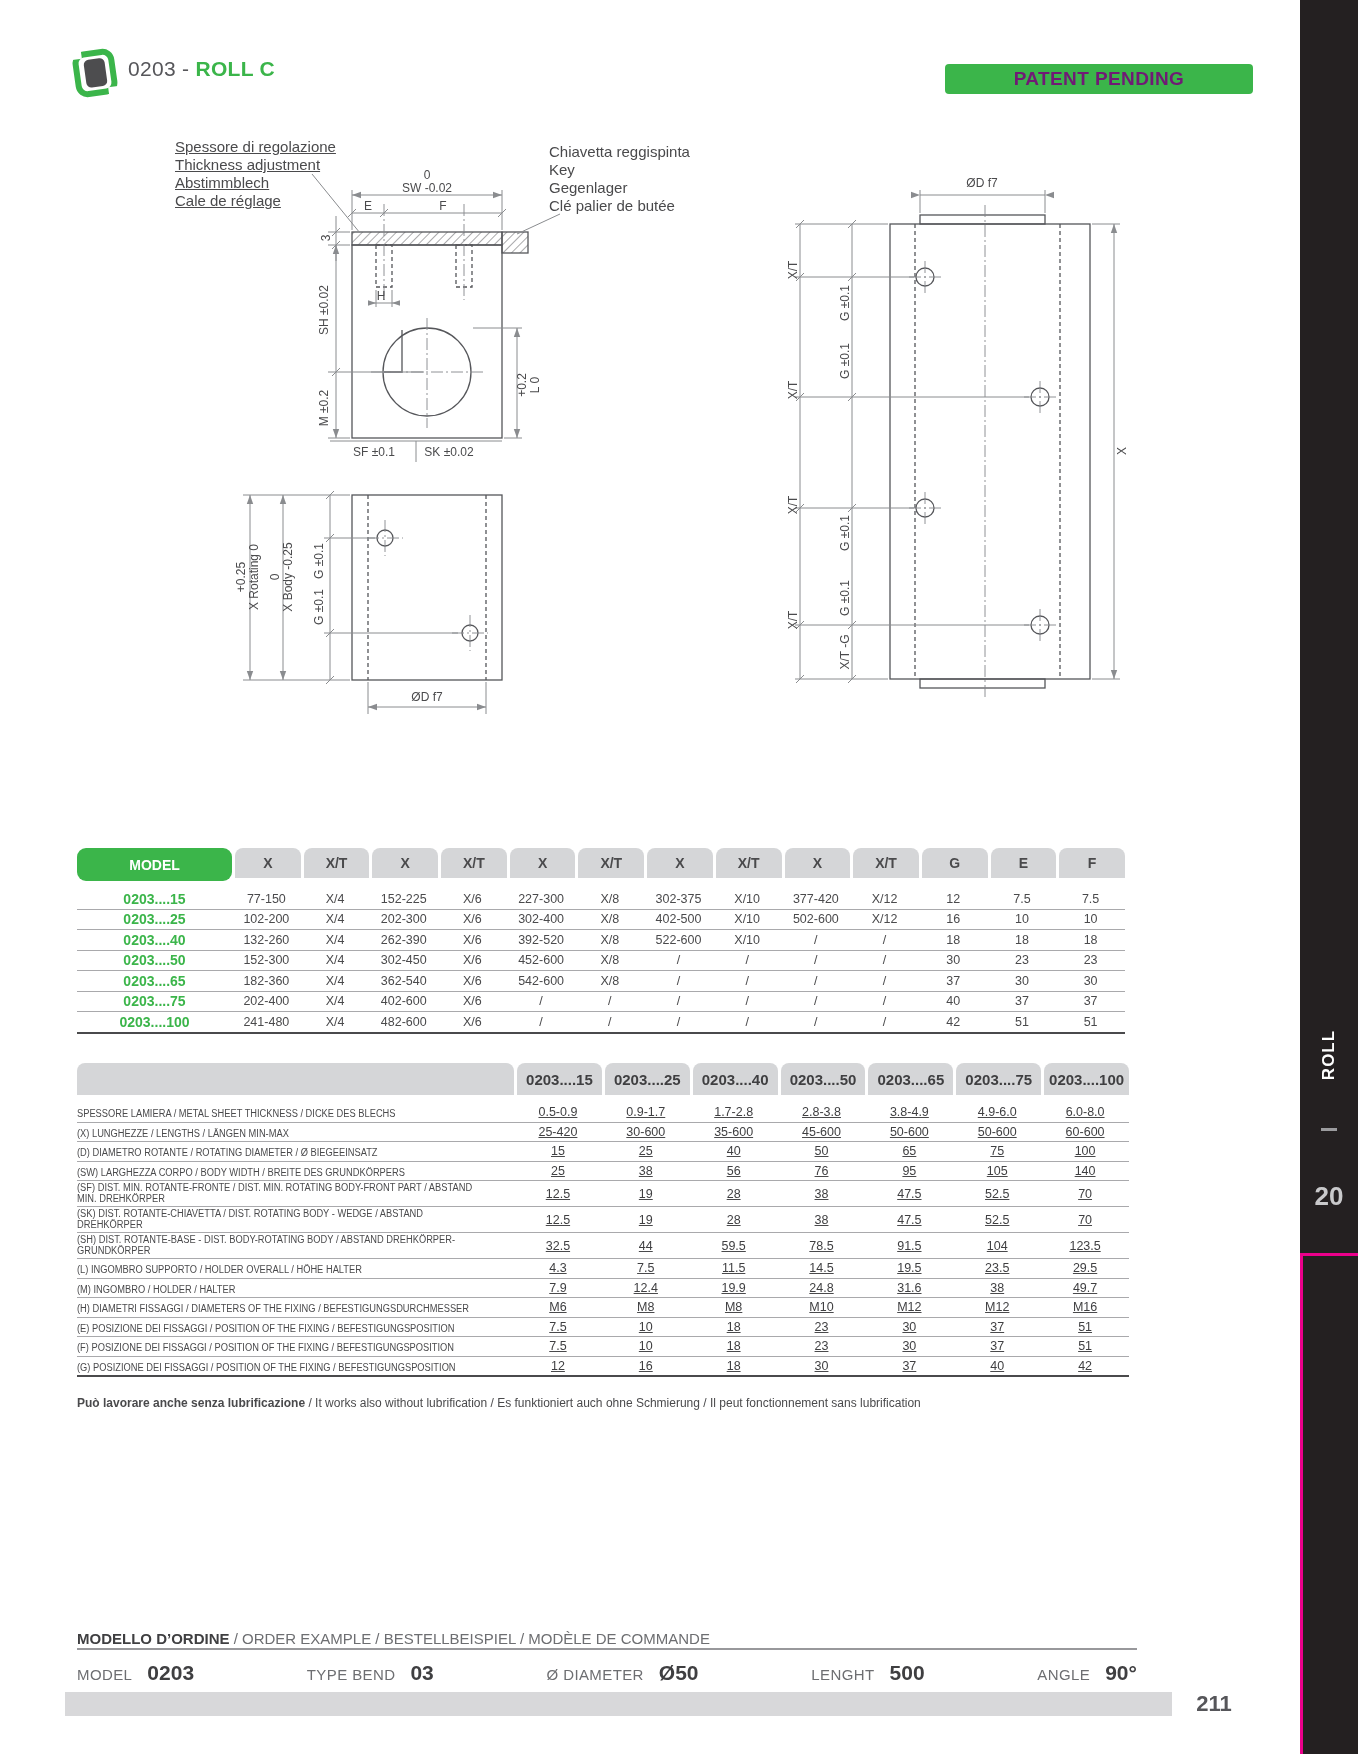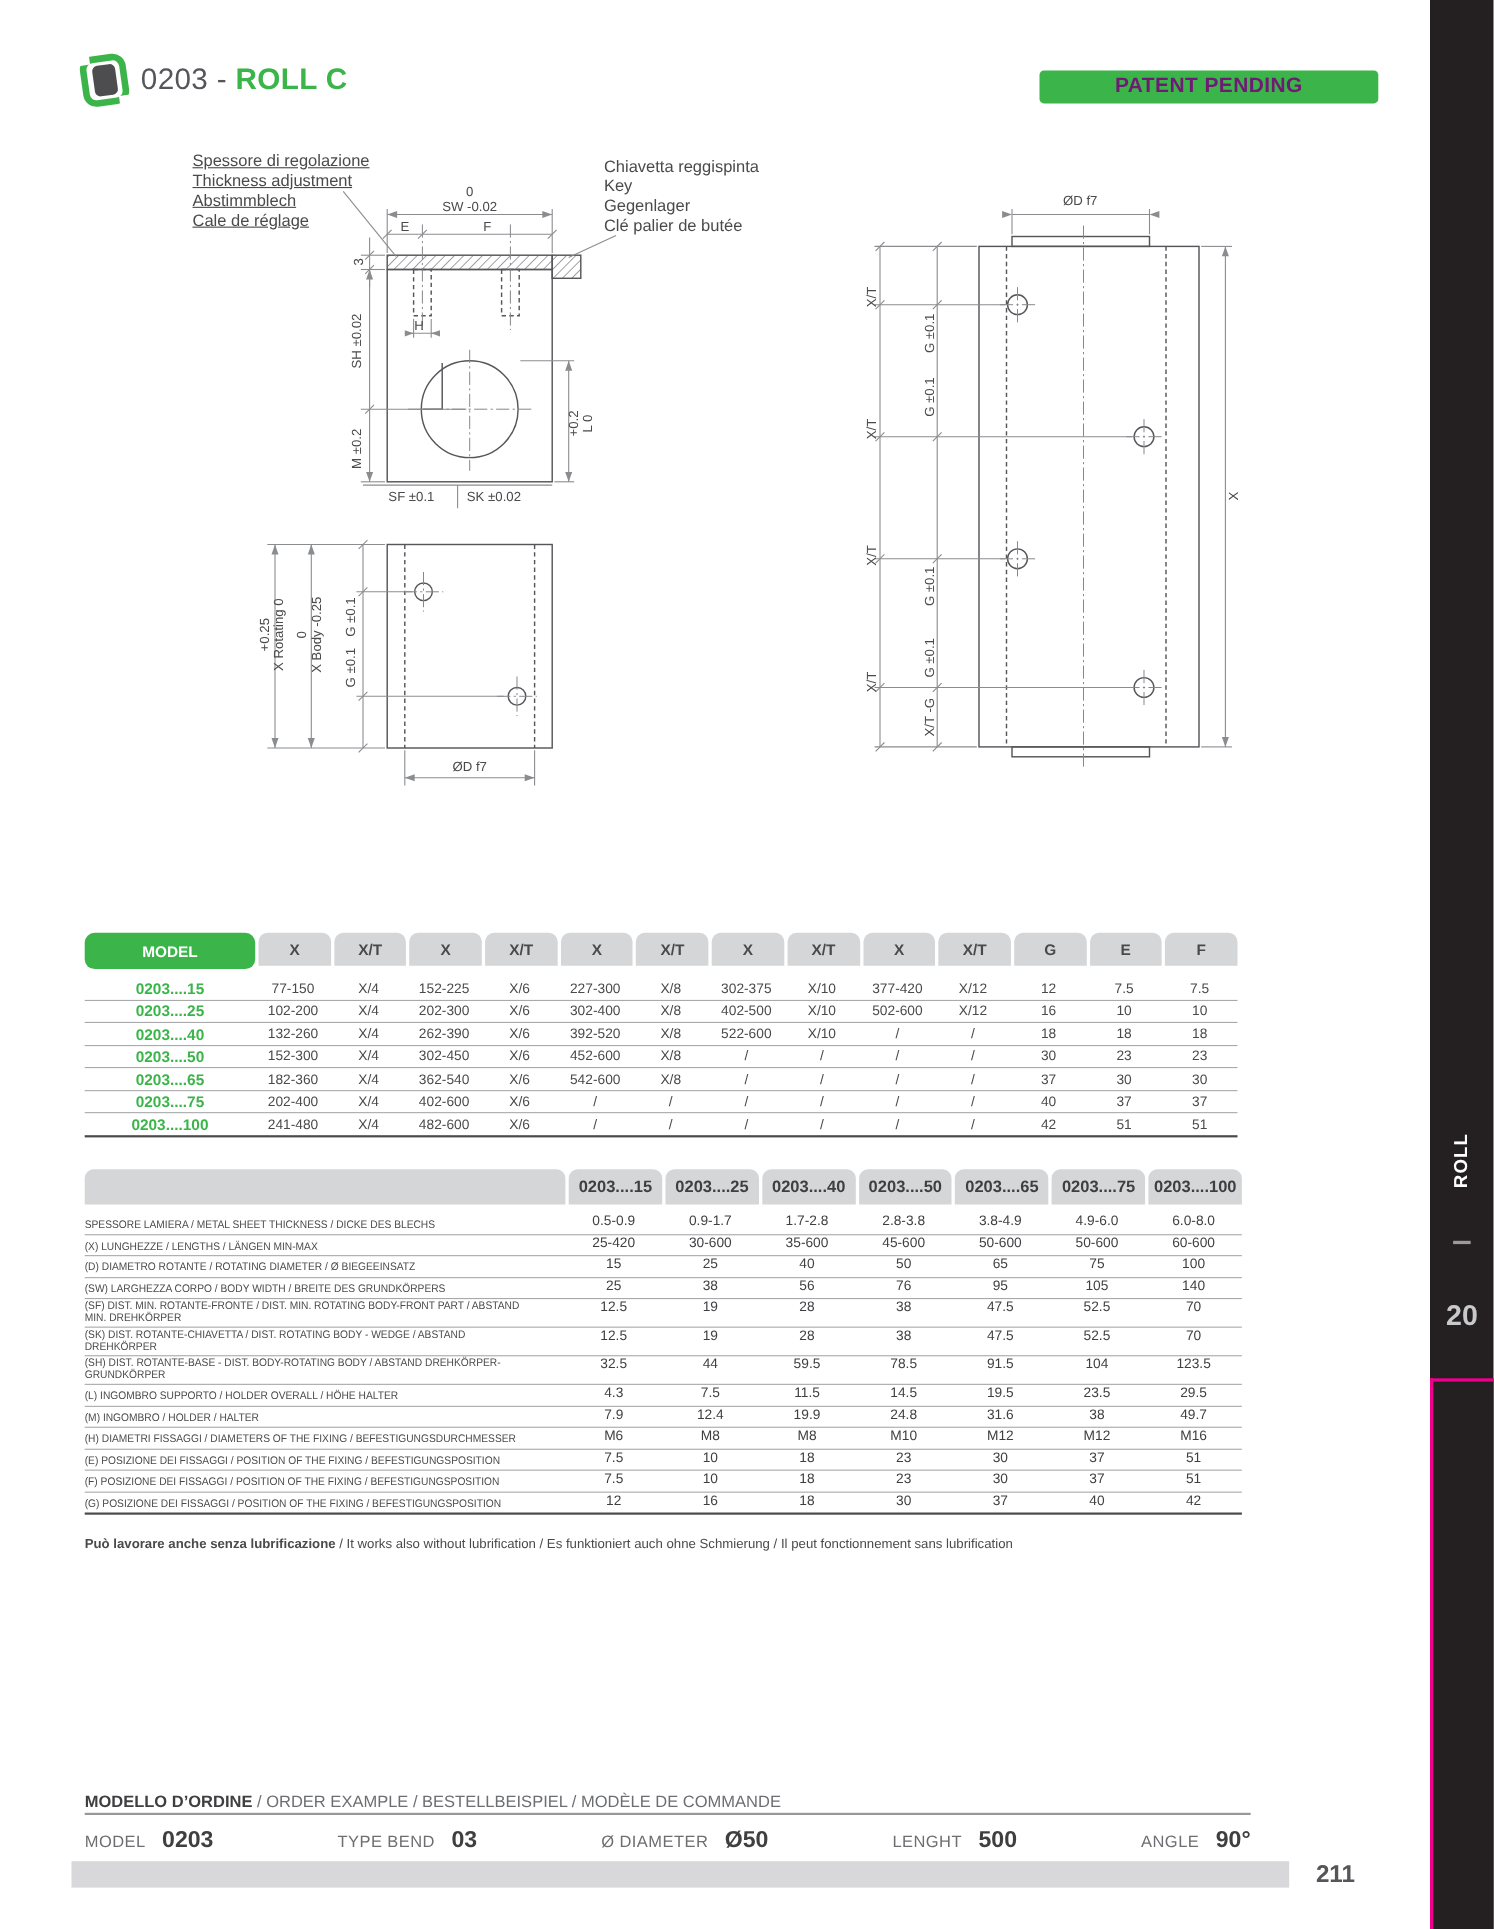--- a/index.html
+++ b/index.html
@@ -5,21 +5,21 @@
   html,body{margin:0;padding:0;background:#fff;}
   .page{position:relative;width:1358px;height:1754px;background:#fff;overflow:hidden;
         font-family:"Liberation Sans",sans-serif;color:#4a4a4c;}
   svg.cad{position:absolute;left:0;top:0;}
   .part{stroke:#55565a;stroke-width:1.3;fill:none;}
   .dash{stroke-dasharray:4 3;}
   .cl{stroke:#85878a;stroke-width:.9;fill:none;stroke-dasharray:12 3 2 3;}
   .dim{stroke:#8a8c8f;stroke-width:1;fill:none;}
   .arr{fill:#8a8c8f;stroke:none;}
   
-  .title{position:absolute;left:128px;top:57px;font-size:27px;color:#56565a;letter-spacing:.3px;}
+  .title{position:absolute;left:128px;top:57px;font-size:21px;color:#56565a;letter-spacing:.3px;}
   .title .accent{color:var(--green);font-weight:bold;}
   .badge{position:absolute;left:945px;top:64px;width:308px;height:30px;background:var(--green);
          color:#701a75;font-weight:bold;font-size:19px;display:flex;align-items:center;justify-content:center;
          letter-spacing:.4px;border-radius:4px 4px 4px 4px;}
   
   .callout{position:absolute;font-size:15px;line-height:18px;color:#4a4a4c;}
   .lbl{position:absolute;font-size:12px;line-height:12.5px;color:#4a4a4c;text-align:center;
        transform:translate(-50%,-50%);white-space:nowrap;}
   .lbl.rot{transform:translate(-50%,-50%) rotate(-90deg);}
   
@@ -33,21 +33,21 @@
   .t1-row:first-child{border-top:none;}
   .t1-row .cell{flex:1;text-align:center;font-size:12.5px;color:#4a4a4c;}
   .t1-row .cell.model{flex:0 0 155px;color:var(--green);font-weight:bold;font-size:14px;}
   
   .t2{position:absolute;left:77px;top:1063px;width:1052px;}
   .t2-head{display:flex;gap:3px;height:32px;}
   .t2-head .cell{flex:1;background:var(--gray_tab);border-radius:8px 8px 0 0;
        display:flex;align-items:center;justify-content:center;font-weight:bold;font-size:15px;color:#3f3f41;}
   .t2-head .cell.corner{flex:0 0 437px;}
   .t2-body{margin-top:8px;border-bottom:2.5px solid #4a4a4c;}
-  .t2-row{display:flex;align-items:flex-start;border-top:1px solid #a9a9ac;min-height:18.5px;}
+  .t2-row{display:flex;align-items:center;border-top:1px solid #a9a9ac;min-height:18.5px;text-decoration:underline;}
   .t2-row:first-child{border-top:none;}
   .t2-row .rl{flex:0 0 437px;}
   .t2-row .rl-in{display:inline-block;font-size:10px;line-height:10.5px;color:#4a4a4c;
        transform:scaleX(.93);transform-origin:left center;padding:2px 0;}
   .t2-row .cell{flex:1;text-align:center;font-size:12.5px;color:#3f3f41;}
   
   .note{position:absolute;left:77px;top:1396px;font-size:12px;color:#4a4a4c;}
   .note b{font-weight:bold;}
   
   .order{position:absolute;left:77px;top:1630px;width:1060px;}

